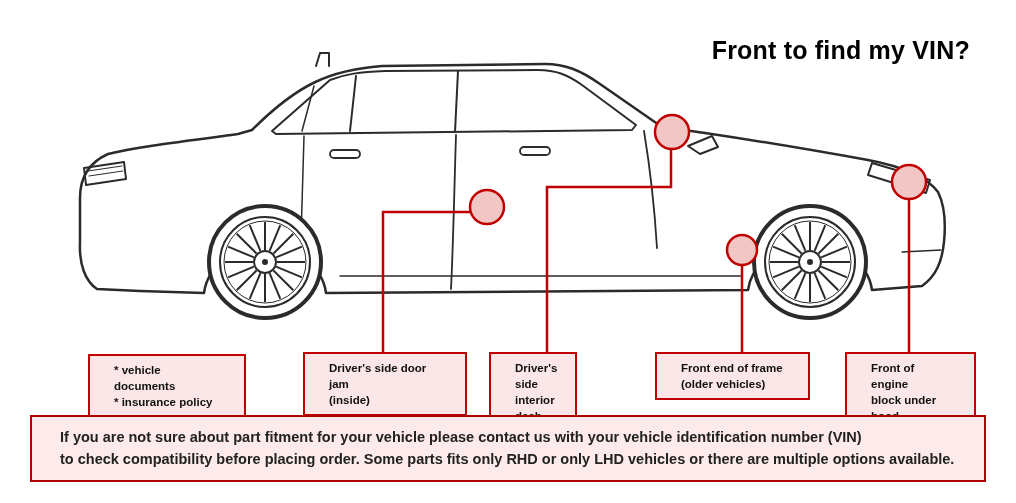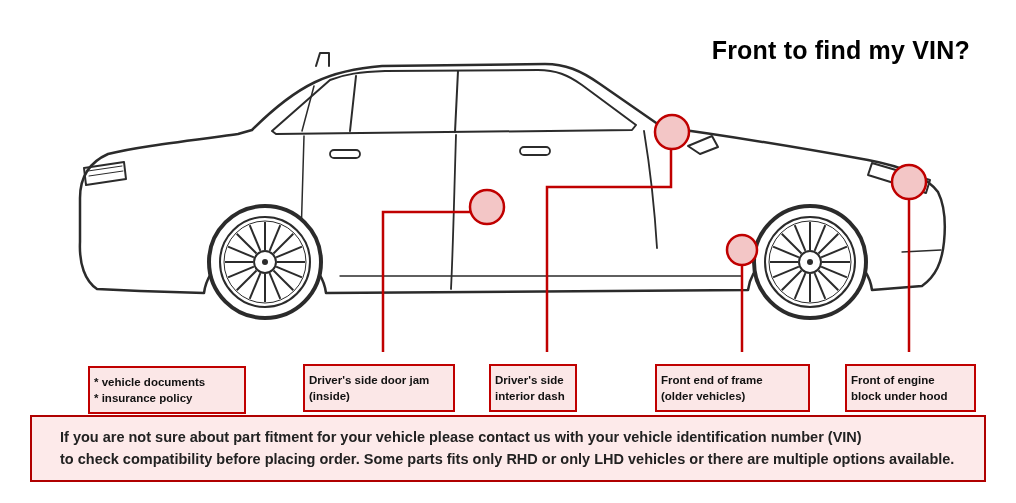--- a/index.html
+++ b/index.html
@@ -24,27 +24,26 @@
     letter-spacing: 0.2px;
   }
   .label-box {
     position: absolute;
     border: 2px solid #c00000;
     background: #fbe7e7;
     color: #111111;
     font-size: 11.5px;
     font-weight: bold;
     line-height: 1.4;
-    padding: 6px 4px;
+    padding: 6px 24px;
     white-space: pre-line;
     box-sizing: border-box;
-    margin-top: 12px;
   }
   #box-documents { left: 88px;  top: 354px; width: 158px; min-height: 44px; }
-  #box-doorjam   { left: 303px; top: 352px; width: 152px; min-height: 44px; }
+  #box-doorjam   { left: 303px; top: 352px; width: 164px; min-height: 44px; }
   #box-dash      { left: 489px; top: 352px; width: 88px; min-height: 44px; }
   #box-frame     { left: 655px; top: 352px; width: 155px; min-height: 44px; }
   #box-engine    { left: 845px; top: 352px; width: 131px; min-height: 44px; }
   .footer-banner {
     position: absolute;
     left: 30px;
     top: 415px;
     width: 956px;
     min-height: 60px;
     border: 2px solid #b00000;

